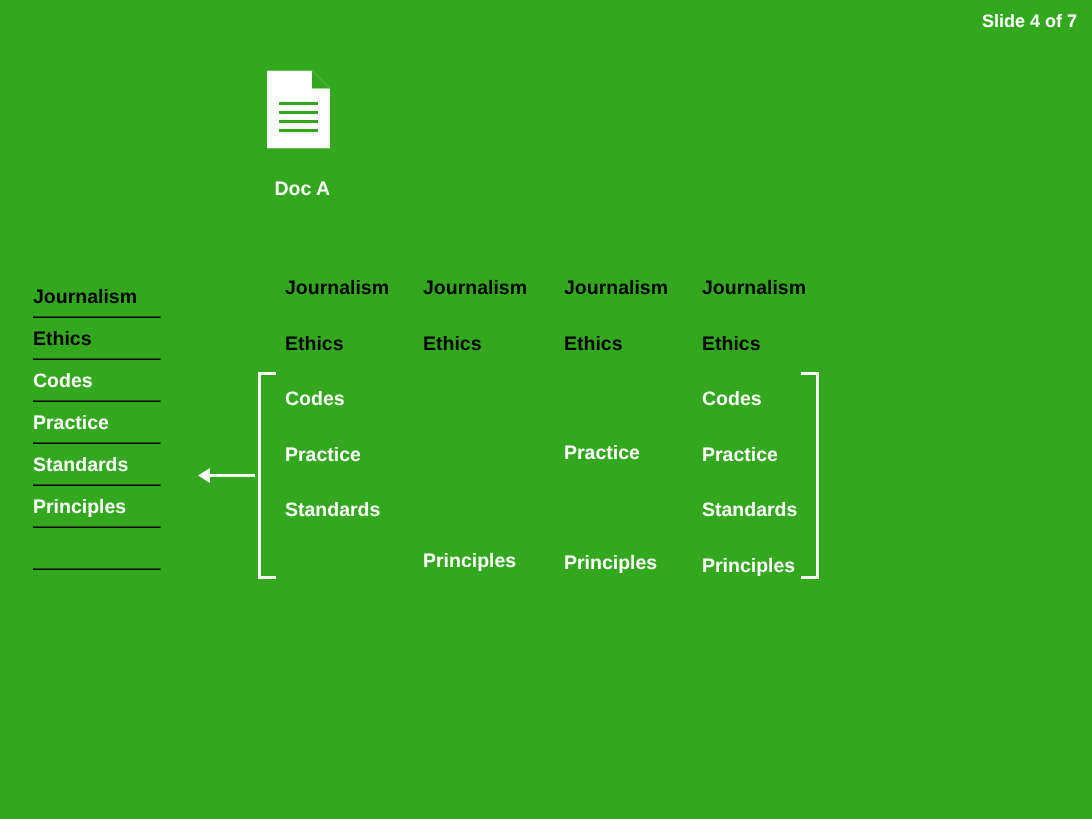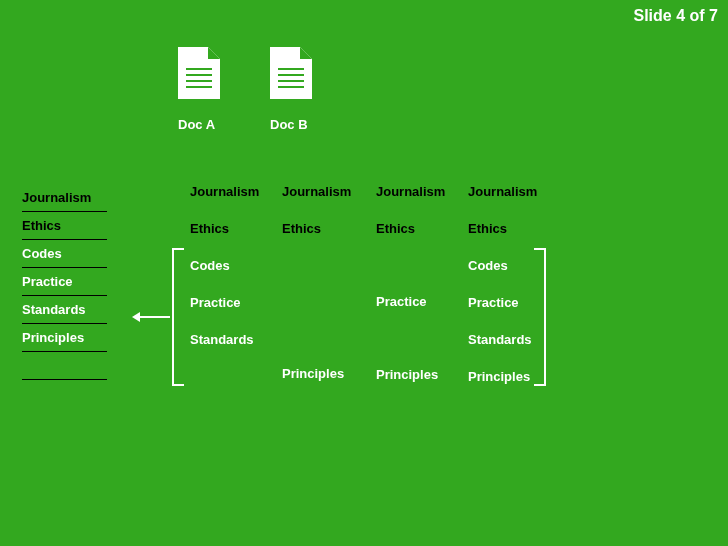--- a/index.html
+++ b/index.html
@@ -11,33 +11,33 @@
     font-weight: bold;
     font-stretch: condensed;
     position: relative;
     overflow: hidden;
   }
   .slide-counter {
     position: absolute;
     top: 7px;
     right: 10px;
     color: #fff;
-    font-size: 16px;
+    font-size: 12px;
   }
   .doc-row {
     position: absolute;
     top: 47px;
     left: 178px;
     display: flex;
     gap: 50px;
   }
   .doc {
     display: flex;
     flex-direction: column;
-    align-items: flex-start;
+    align-items: flex-end;
     gap: 14px;
   }
   .doc-label { color: #fff; font-size: 13px; }
   .master-col {
     position: absolute;
     left: 22px;
     top: 184px;
     width: 85px;
   }
   .master-item {
@@ -118,31 +118,20 @@
       <div><svg width="42" height="52" viewBox="0 0 42 52">
           <path d="M0 0 H30 L42 12 V52 H0 Z" fill="#fff"></path>
           <path d="M30 0 L42 12 H30 Z" fill="#33a81f"></path>
           <line x1="8" y1="22" x2="34" y2="22" stroke="#33a81f" stroke-width="2"></line>
           <line x1="8" y1="28" x2="34" y2="28" stroke="#33a81f" stroke-width="2"></line>
           <line x1="8" y1="34" x2="34" y2="34" stroke="#33a81f" stroke-width="2"></line>
           <line x1="8" y1="40" x2="34" y2="40" stroke="#33a81f" stroke-width="2"></line>
         </svg></div>
       <div class="doc-label">Doc A</div>
     </div>
-    <div class="doc">
-      <div><svg width="42" height="52" viewBox="0 0 42 52">
-          <path d="M0 0 H30 L42 12 V52 H0 Z" fill="#fff"></path>
-          <path d="M30 0 L42 12 H30 Z" fill="#33a81f"></path>
-          <line x1="8" y1="22" x2="34" y2="22" stroke="#33a81f" stroke-width="2"></line>
-          <line x1="8" y1="28" x2="34" y2="28" stroke="#33a81f" stroke-width="2"></line>
-          <line x1="8" y1="34" x2="34" y2="34" stroke="#33a81f" stroke-width="2"></line>
-          <line x1="8" y1="40" x2="34" y2="40" stroke="#33a81f" stroke-width="2"></line>
-        </svg></div>
-      <div class="doc-label">Doc B</div>
-    </div>
   </div>
 
 <div class="master-col">
     <div class="master-item">Journalism</div>
     <div class="master-item">Ethics</div>
     <div class="master-item white">Codes</div>
     <div class="master-item white">Practice</div>
     <div class="master-item white">Standards</div>
     <div class="master-item white">Principles</div>
     <div class="master-spacer"></div>

